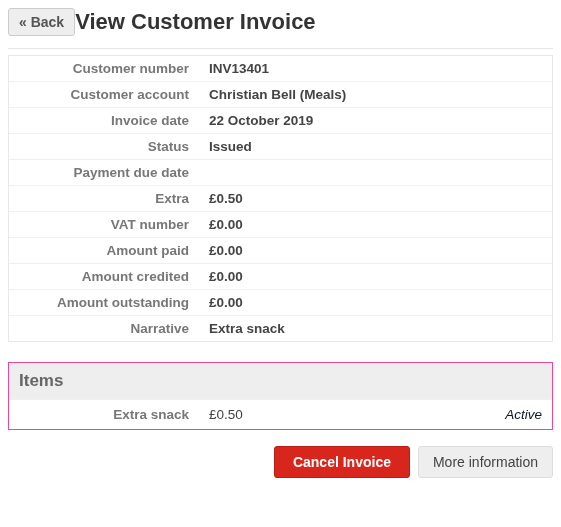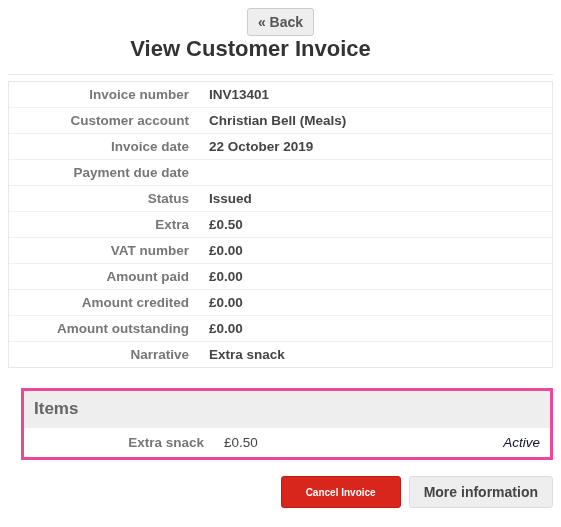--- a/index.html
+++ b/index.html
@@ -13,35 +13,33 @@
       padding: 8px;
       width: 561px;
       color: #333;
     }
     .header {
       display: flex;
       align-items: center;
       padding-bottom: 12px;
       border-bottom: 1px solid #e5e5e5;
       margin-bottom: 6px;
-      flex-direction: column;
     }
     .back-btn {
       background: #eeeeee;
       border: 1px solid #ccc;
       border-radius: 3px;
       padding: 5px 10px;
       font-size: 14px;
       font-weight: bold;
       color: #555;
       cursor: pointer;
     }
     .title {
       flex: 1;
-      text-align: center;
       font-size: 22px;
       font-weight: bold;
       color: #333;
       padding-right: 60px;
     }
     .details-table {
       width: 100%;
       border: 1px solid #e8e8e8;
       border-collapse: collapse;
     }
@@ -62,22 +60,21 @@
     }
     .details-value {
       flex: 1;
       padding: 5px 10px;
       color: #444;
       font-size: 13.5px;
       font-weight: bold;
     }
     .items-section {
       margin-top: 20px;
-      border: 3px solid #ec4899;
-      margin-left: 13px;
+      border: 1px solid #ec4899;
     }
     .items-header {
       background: #eeeeee;
       padding: 8px 10px;
       font-size: 17px;
       font-weight: bold;
       color: #666;
     }
     .items-row {
       display: flex;
@@ -108,64 +105,64 @@
       margin-top: 16px;
       display: flex;
       justify-content: flex-end;
       gap: 8px;
     }
     .btn-cancel {
       background: #d9261c;
       color: #fff;
       border: 1px solid #b81e15;
       border-radius: 3px;
-      padding: 7px 24px;
-      font-size: 10px;
+      padding: 7px 18px;
+      font-size: 14px;
       font-weight: bold;
       cursor: pointer;
     }
     .btn-more {
       background: #eeeeee;
       color: #444;
       border: 1px solid #ddd;
       border-radius: 3px;
       padding: 7px 14px;
       font-size: 14px;
-      font-weight: bold;
+      font-weight: normal;
       cursor: pointer;
     }
   </style>
 </head>
 <body>
 
 <div class="header">
   <button class="back-btn">« Back</button>
   <div class="title">View Customer Invoice</div>
 </div>
 
 <div class="details-table">
   <div class="details-row">
-    <div class="details-label">Invoice number</div>
+    <div class="details-label">Customer number</div>
     <div class="details-value">INV13401</div>
   </div>
   <div class="details-row">
     <div class="details-label">Customer account</div>
     <div class="details-value">Christian Bell (Meals)</div>
   </div>
   <div class="details-row">
     <div class="details-label">Invoice date</div>
     <div class="details-value">22 October 2019</div>
   </div>
   <div class="details-row">
+    <div class="details-label">Status</div>
+    <div class="details-value">Issued</div>
+  </div>
+  <div class="details-row">
     <div class="details-label">Payment due date</div>
     <div class="details-value"></div>
-  </div>
-  <div class="details-row">
-    <div class="details-label">Status</div>
-    <div class="details-value">Issued</div>
   </div>
   <div class="details-row">
     <div class="details-label">Extra</div>
     <div class="details-value">£0.50</div>
   </div>
   <div class="details-row">
     <div class="details-label">VAT number</div>
     <div class="details-value">£0.00</div>
   </div>
   <div class="details-row">

